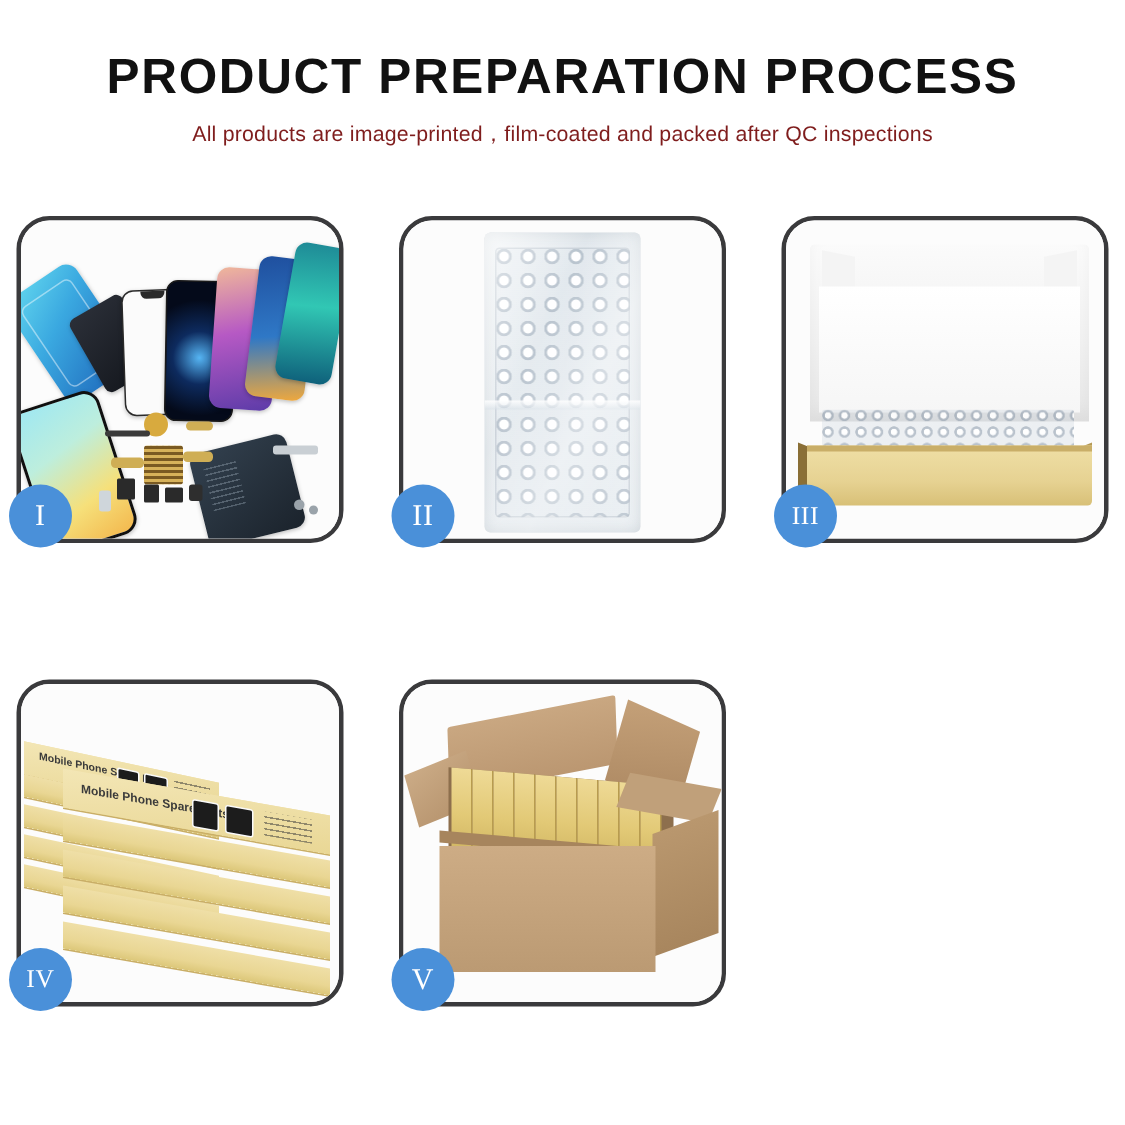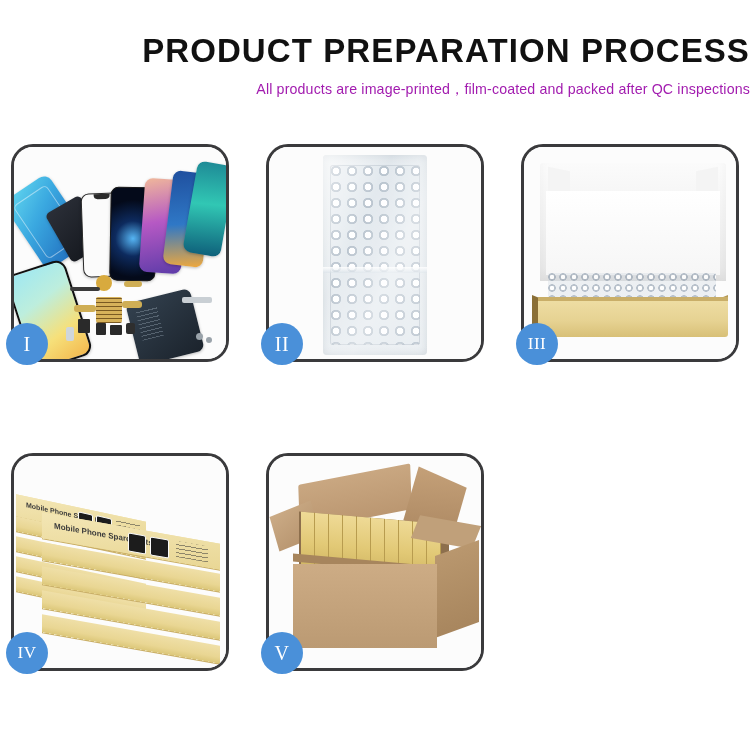--- a/index.html
+++ b/index.html
@@ -19,38 +19,38 @@
     height: 750px;
     background: #ffffff;
   }
 
   
   .header {
     position: absolute;
     left: 0;
     top: 34px;
     width: 750px;
-    text-align: right;
+    text-align: center;
   }
   .title {
     font-family: "Liberation Sans", sans-serif;
     font-size: 33px;
     font-weight: bold;
     letter-spacing: 1.1px;
     color: #111111;
     line-height: 1.05;
     white-space: nowrap;
   }
   .subtitle {
     margin-top: 11px;
     font-family: "Liberation Sans", sans-serif;
     font-size: 14.2px;
     font-weight: normal;
     letter-spacing: 0.15px;
-    color: #a21caf;
+    color: #7f1d1d;
     white-space: nowrap;
   }
 
   
   .grid {
     position: absolute;
     left: 0;
     top: 140px;
     width: 750px;
     height: 545px;

